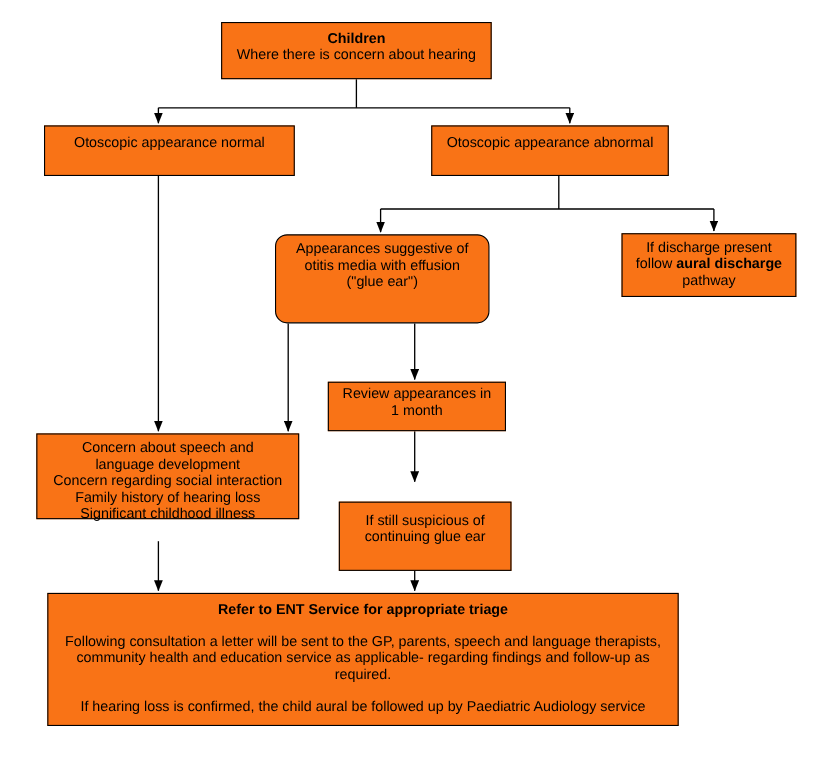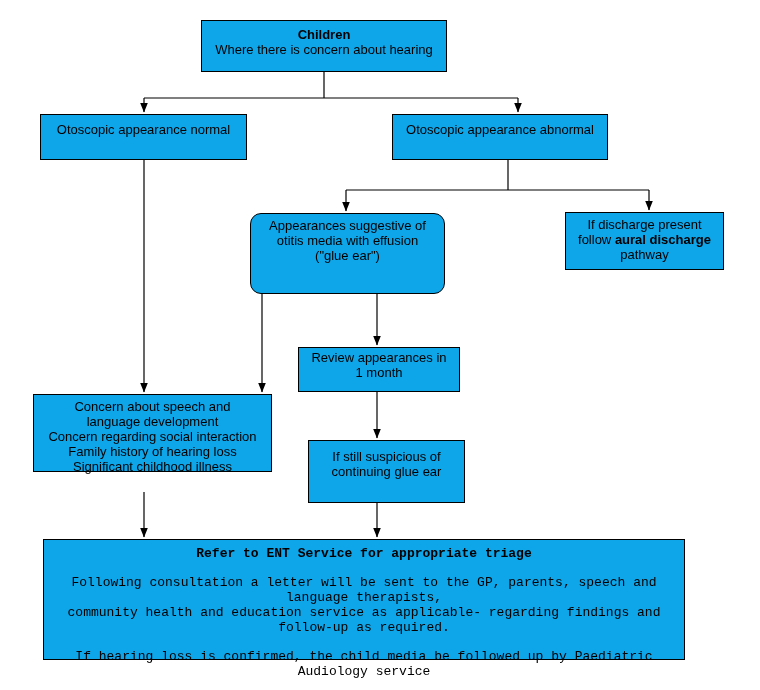--- a/index.html
+++ b/index.html
@@ -15,38 +15,38 @@
   }
   .connectors {
     position: absolute;
     left: 0; top: 0;
     pointer-events: none;
   }
   .node {
     position: absolute;
     box-sizing: border-box;
     border: 1.5px solid #000000;
-    background: #0ea5e9;
+    background: #f97316;
     text-align: center;
     line-height: 15px;
   }
   .pre { white-space: pre-line; }
   .bold { font-weight: bold; }
   .gap { margin-top: 14px; }
 
   
   #node-children   { left: 201px; top: 20px;  width: 246px; height: 52px;  padding-top: 6px; }
-  #node-normal     { left: 40px;  top: 114px; width: 207px; height: 46px;  padding-top: 7px; }
+  #node-normal     { left: 40px;  top: 114px; width: 228px; height: 46px;  padding-top: 7px; }
   #node-abnormal   { left: 392px; top: 114px; width: 216px; height: 46px;  padding-top: 7px; }
   #node-glue-ear   { left: 250px; top: 213px; width: 195px; height: 81px;  padding-top: 4px; border-radius: 11px; }
   #node-discharge  { left: 565px; top: 212px; width: 159px; height: 58px;  padding-top: 4px; }
   #node-review     { left: 298px; top: 347px; width: 162px; height: 45px;  padding-top: 2px; }
-  #node-suspicious { left: 308px; top: 440px; width: 157px; height: 63px;  padding-top: 8px; }
+  #node-suspicious { left: 308px; top: 456px; width: 157px; height: 63px;  padding-top: 8px; }
   #node-concern    { left: 33px;  top: 394px; width: 239px; height: 78px;  padding-top: 4px; }
-  #node-refer      { left: 43px;  top: 539px; width: 642px; height: 121px; padding-top: 6px; font-family: Liberation Mono, monospace; }
+  #node-refer      { left: 43px;  top: 539px; width: 574px; height: 121px; padding-top: 6px; }
 </style>
 </head>
 <body>
 
 <div class="canvas">
 
   <svg class="connectors" width="760" height="690" viewBox="0 0 760 690">
     <defs>
       <marker id="arrow" viewBox="0 0 10 8" markerWidth="10" markerHeight="8" refX="9.5" refY="4" orient="auto" markerUnits="userSpaceOnUse">
         <path d="M0,0 L10,4 L0,8 z" fill="#000000"></path>
@@ -118,16 +118,16 @@
 language development
 Concern regarding social interaction
 Family history of hearing loss
 Significant childhood illness</div>
   </div>
 
   <div class="node" id="node-refer">
     <div class="bold">Refer to ENT Service for appropriate triage</div>
     <div class="pre gap">Following consultation a letter will be sent to the GP, parents, speech and language therapists,
 community health and education service as applicable- regarding findings and follow-up as required.</div>
-    <div class="gap">If hearing loss is confirmed, the child media be followed up by Paediatric Audiology service</div>
+    <div class="gap">If hearing loss is confirmed, the child aural be followed up by Paediatric Audiology service</div>
   </div>
 
 </div>
 
 </body></html>

